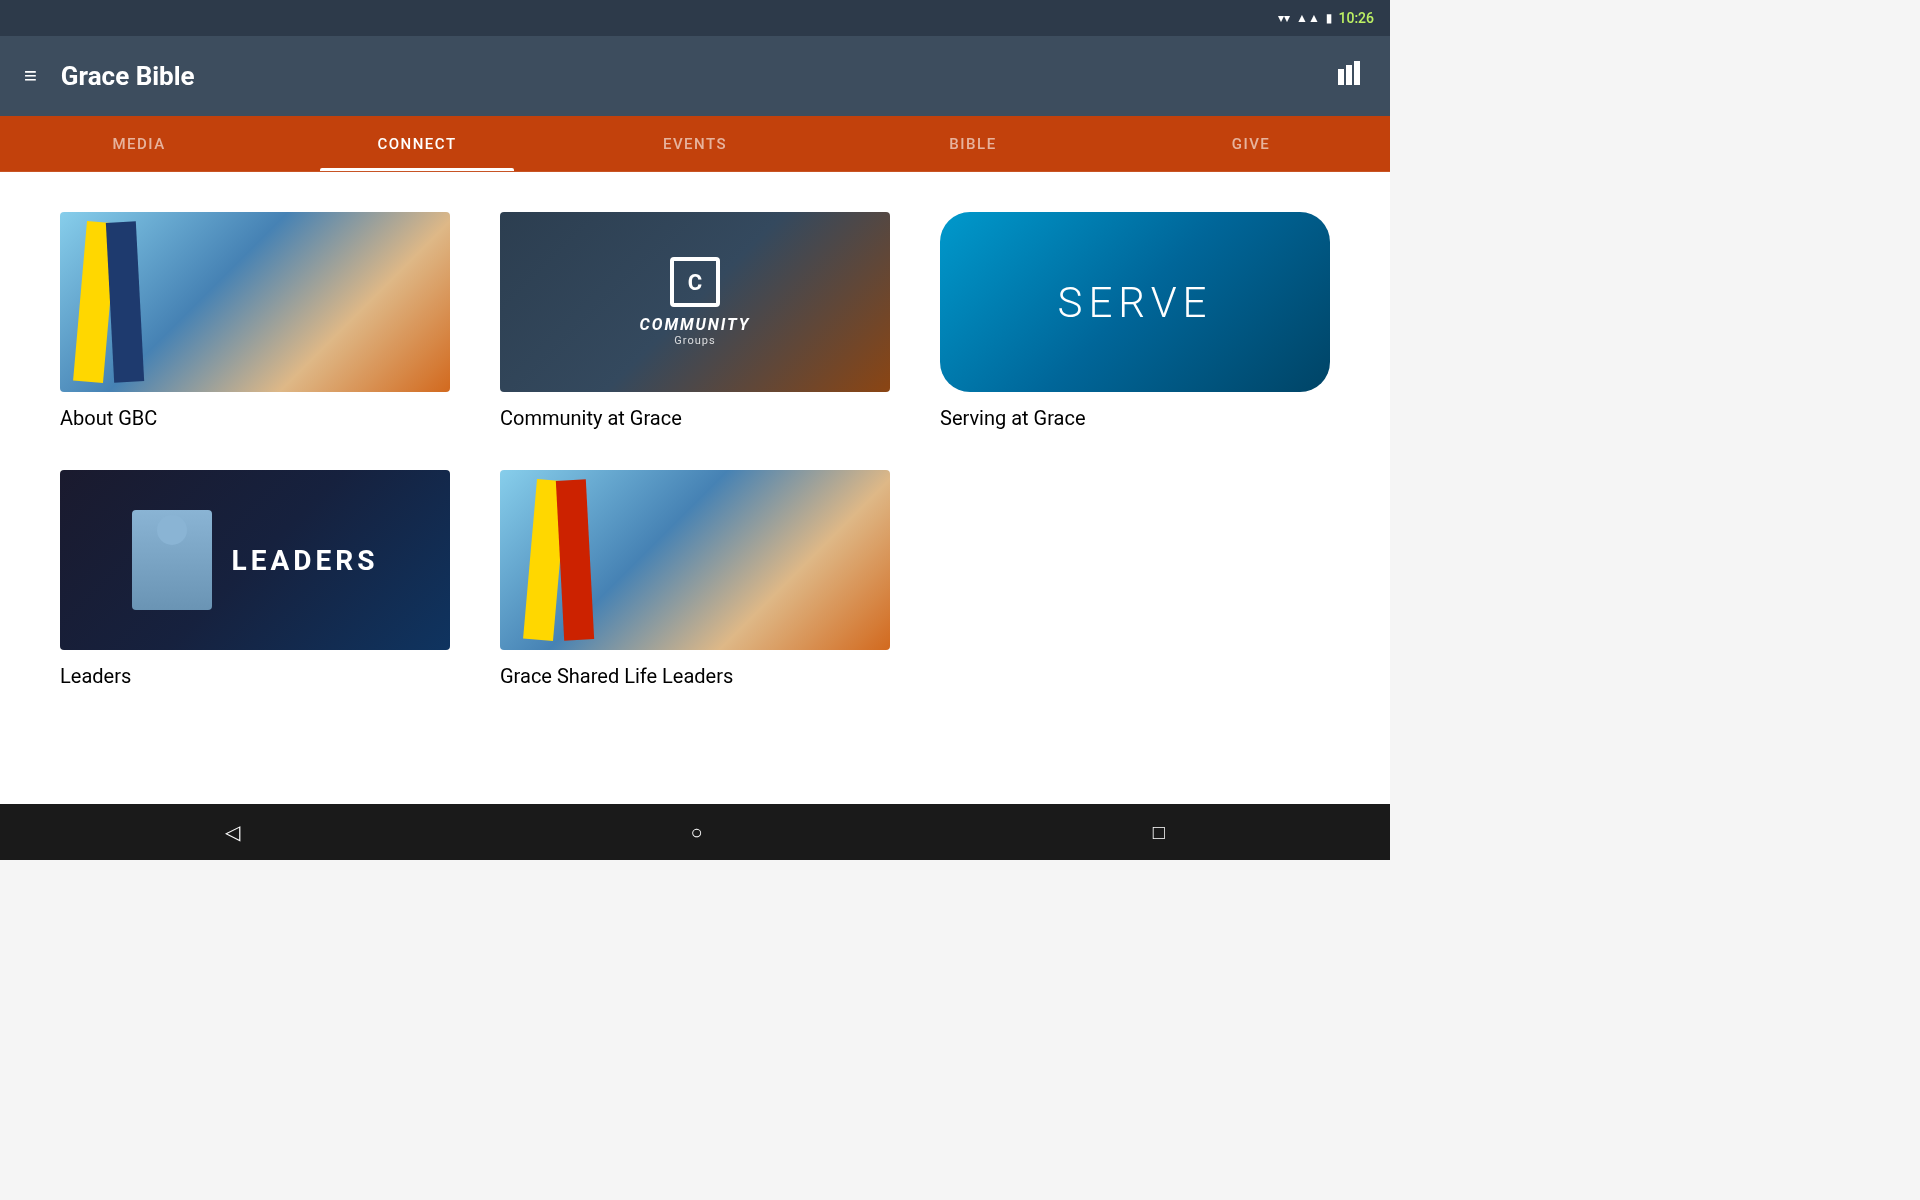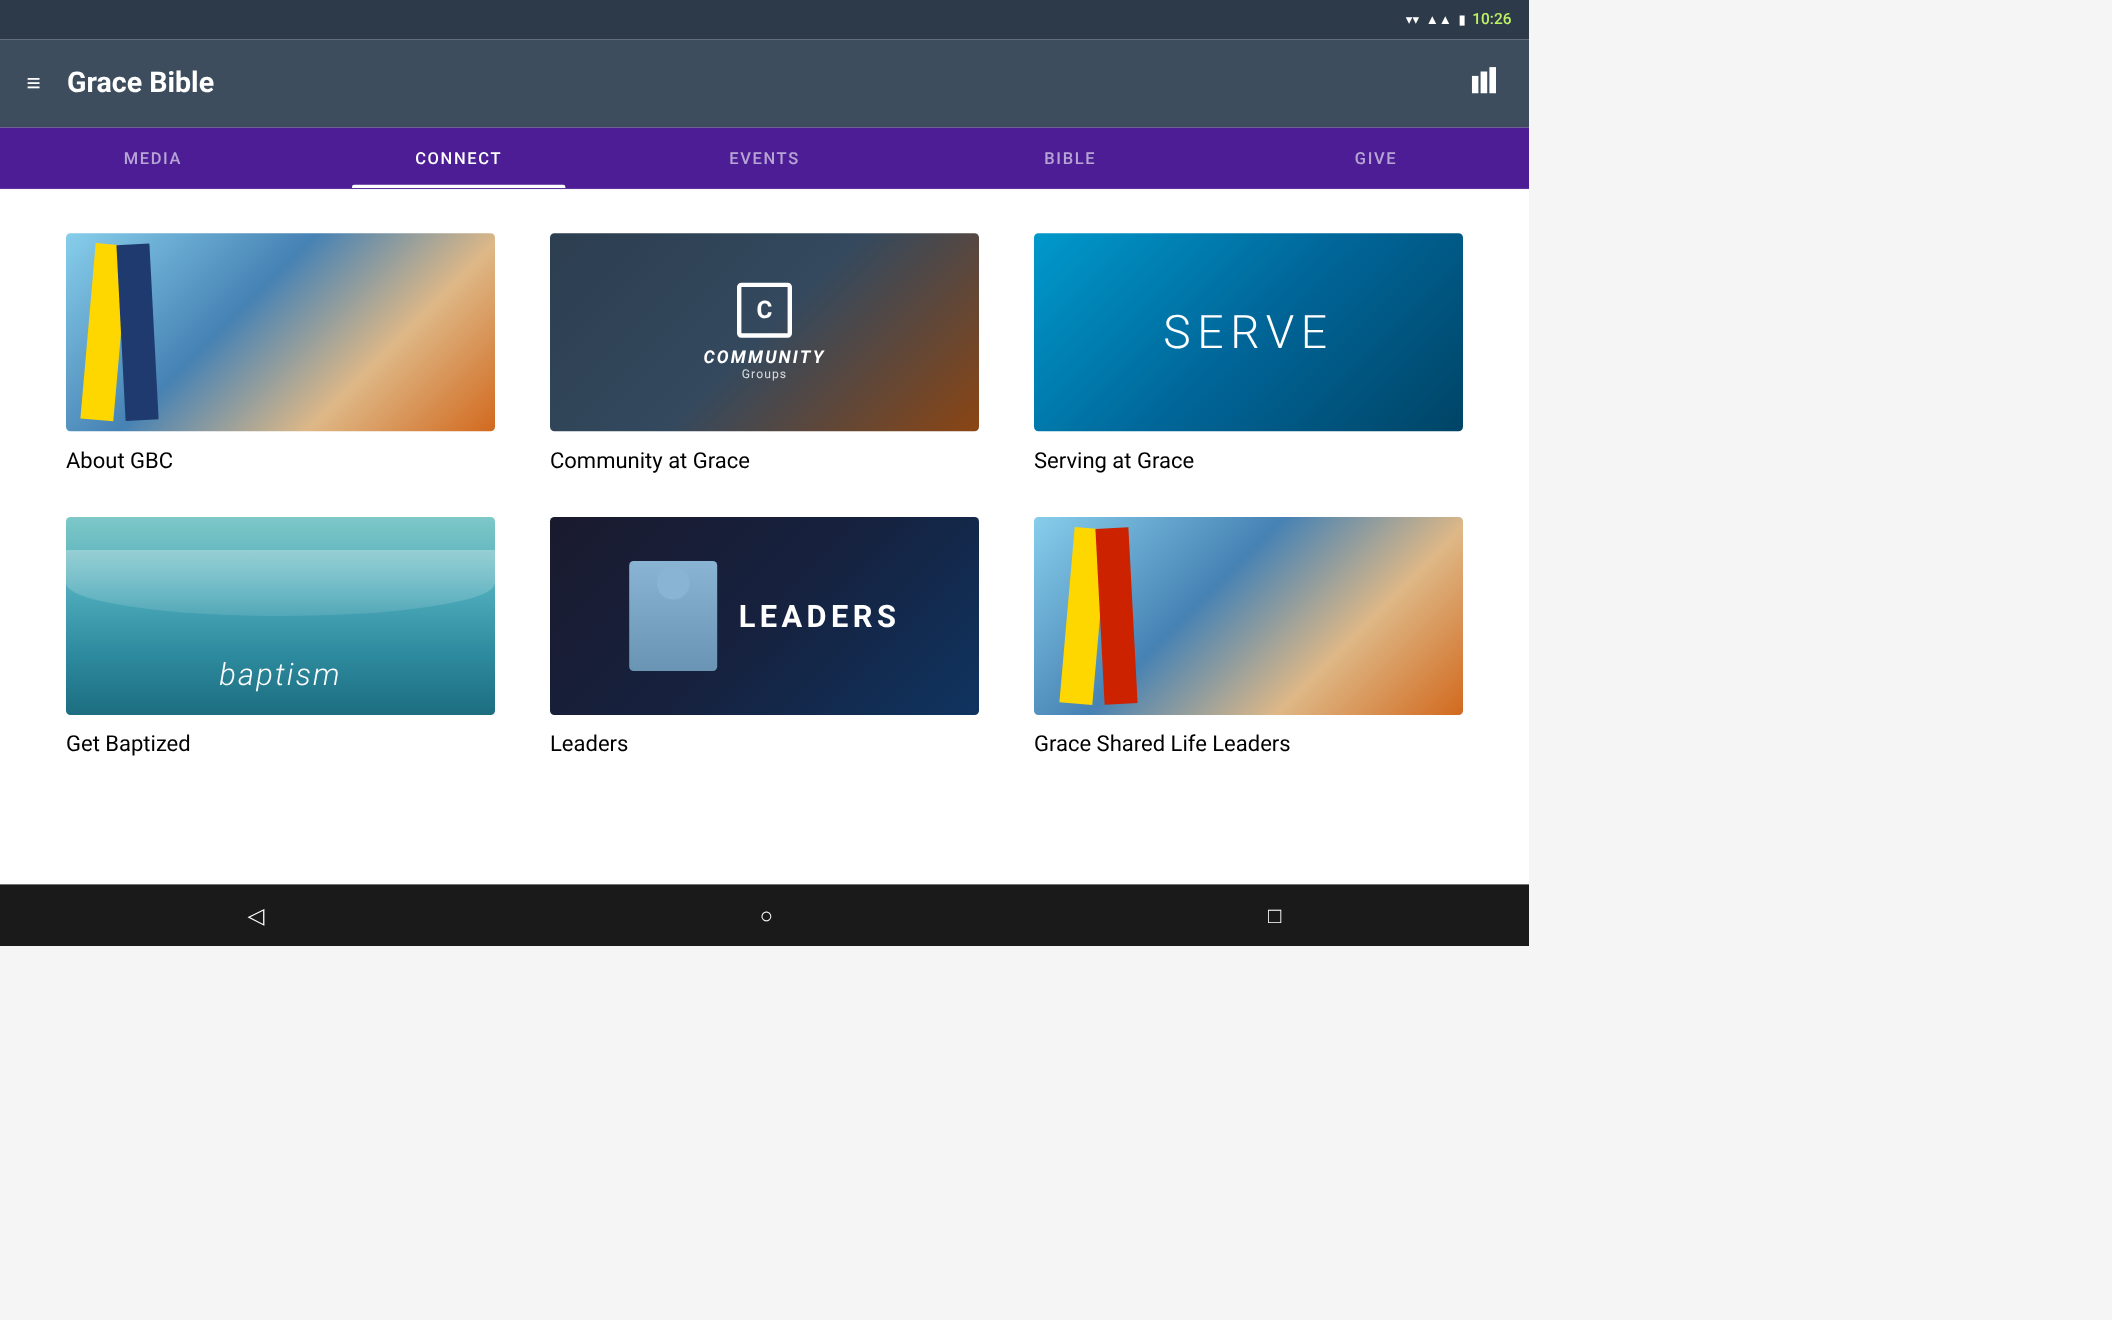--- a/index.html
+++ b/index.html
@@ -62,21 +62,21 @@
       font-weight: 700;
     }
     .bar-chart-icon {
       color: white;
       font-size: 24px;
       cursor: pointer;
     }
 
     
     .tab-nav {
-      background: #4c1d95;
+      background: #c2410c;
       height: 56px;
       display: flex;
       border-bottom: 1px solid rgba(255,255,255,0.1);
     }
     .tab-item {
       flex: 1;
       height: 100%;
       display: flex;
       align-items: center;
       justify-content: center;
@@ -198,20 +198,21 @@
       color: rgba(255,255,255,0.8);
       font-size: 11px;
       letter-spacing: 1px;
     }
 
     .img-serve {
       background: linear-gradient(135deg, #0099cc 0%, #006699 50%, #004466 100%);
       display: flex;
       align-items: center;
       justify-content: center;
+      border-radius: 30px;
     }
     .serve-text {
       color: white;
       font-size: 42px;
       font-weight: 300;
       letter-spacing: 6px;
     }
 
     .img-baptism {
       background: linear-gradient(180deg, #7ec8c8 0%, #4aa8b8 40%, #2d8a9e 70%, #1d6d80 100%);
@@ -381,27 +382,20 @@
       <div class="grid-item-label">Community at Grace</div>
     </div>
 
     <div class="grid-item">
       <div class="grid-item-image img-serve">
         <span class="serve-text">SERVE</span>
       </div>
       <div class="grid-item-label">Serving at Grace</div>
     </div>
 
-    <div class="grid-item">
-      <div class="grid-item-image img-baptism" style="position:relative;">
-        <div class="water-effect"></div>
-        <span class="baptism-text">baptism</span>
-      </div>
-      <div class="grid-item-label">Get Baptized</div>
-    </div>
 
     <div class="grid-item">
       <div class="grid-item-image img-leaders">
         <div class="leaders-person"></div>
         <span class="leaders-text">LEADERS</span>
       </div>
       <div class="grid-item-label">Leaders</div>
     </div>
 
     <div class="grid-item">

